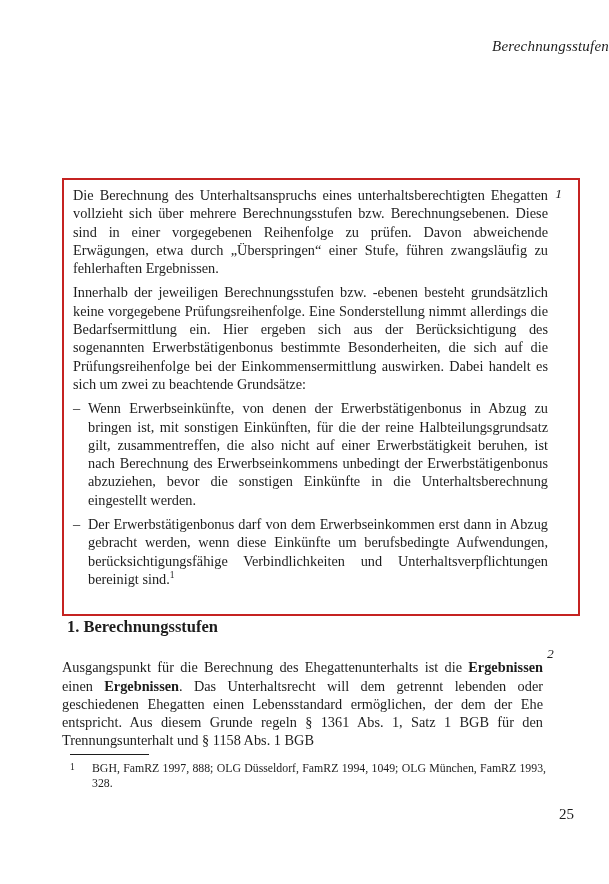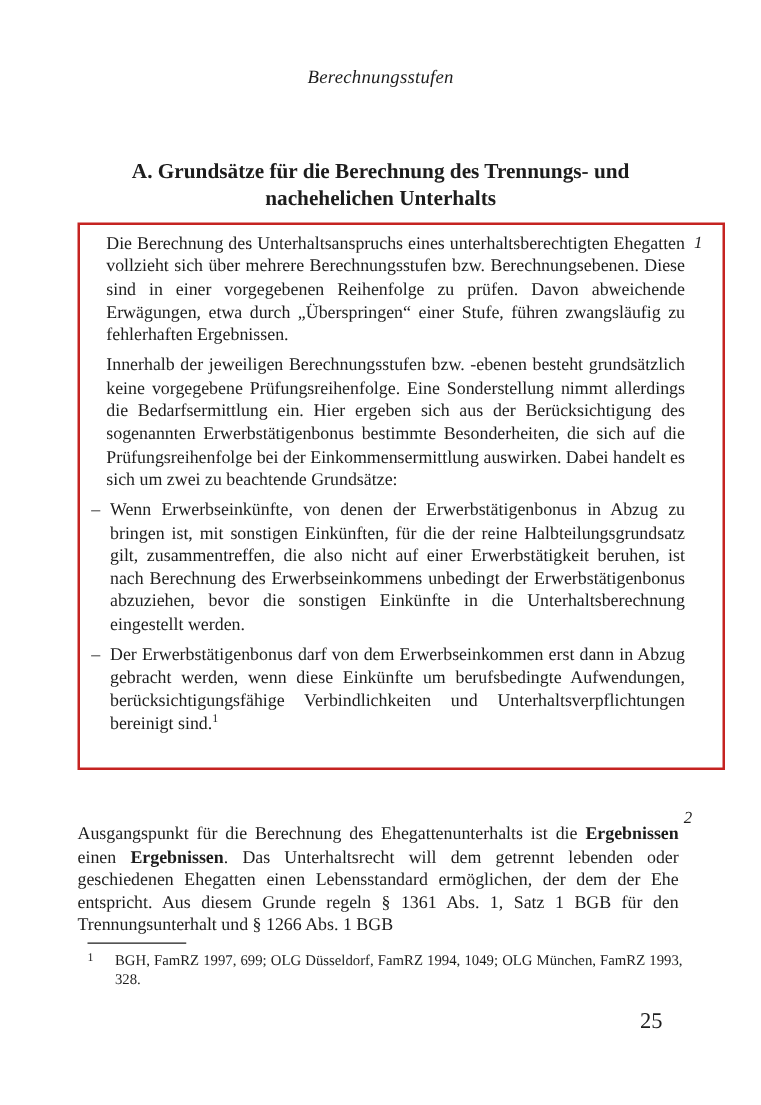--- a/index.html
+++ b/index.html
@@ -8,25 +8,24 @@
     width: 609px;
     height: 884px;
     background: #ffffff;
     color: #1d1d1d;
     font-family: "Liberation Serif", "DejaVu Serif", serif;
     overflow: hidden;
   }
   .running-head {
     position: absolute;
     top: 38px; left: 0; width: 100%;
-    text-align: center;
+    text-align: right;
     font-style: italic;
     font-size: 15px;
     letter-spacing: 0.2px;
-    margin-top: 16px;
   }
   .chapter-heading {
     position: absolute;
     top: 126px; left: 61px; width: 487px;
     text-align: center;
     font-weight: 700;
     font-size: 17px;
     line-height: 22px;
   }
   .highlight-box {
@@ -38,21 +37,21 @@
     border: 2px solid #c52321;
     padding: 6px 30px 4px 9px;
   }
   .body-text {
     font-size: 14.3px;
     line-height: 18.3px;
     text-align: justify;
     hyphens: auto;
     -webkit-hyphens: auto;
   }
-  .hl-para { margin: 0 0 6px 12px; }
+  .hl-para { margin: 0 0 6px 0; }
   .bullet { display: flex; margin: 0 0 6px 0; }
   .bullet:last-child { margin-bottom: 0; }
   .bullet-marker { flex: none; width: 15px; }
   .bullet-text { flex: 1; text-align: justify; }
   .margin-num {
     font-style: italic;
     font-size: 13.5px;
     color: #1d1d1d;
   }
   .box-margin-num { position: absolute; top: 6px; right: 16px; }
@@ -78,62 +77,62 @@
     position: absolute;
     top: 761px; left: 70px; width: 476px;
     display: flex;
     font-size: 11.8px;
     line-height: 15px;
   }
   .footnote-marker { flex: none; width: 22px; font-size: 9.5px; position: relative; top: -1px; }
   .footnote-text { flex: 1; text-align: justify; }
   .page-number {
     position: absolute;
-    top: 806px; left: 512px; width: 30px;
-    text-align: left;
-    font-size: 18px;
+    top: 806px; left: 544px; width: 30px;
+    text-align: right;
+    font-size: 15px;
   }
 </style>
 </head>
 <body>
 
 <div class="page">
 
   <div class="running-head">Berechnungsstufen</div>
 
-  <div class="chapter-heading">A. Grundsätze für die Berechnung des Trennungs- und nachehelichen Unterhalts</div>
 
   <div class="highlight-box" style="border-color: rgb(197, 35, 33);">
     <span class="margin-num box-margin-num">1</span>
 
     <p class="body-text hl-para">Die Berechnung des Unterhaltsanspruchs eines unterhaltsberechtigten Ehegatten vollzieht sich über mehrere Berechnungsstufen bzw. Berechnungsebenen. Diese sind in einer vorgegebenen Reihenfolge zu prüfen. Davon abweichende Erwägungen, etwa durch „Überspringen“ einer Stufe, führen zwangsläufig zu fehlerhaften Ergebnissen.</p>
 
     <p class="body-text hl-para">Innerhalb der jeweiligen Berechnungsstufen bzw. -ebenen besteht grundsätzlich keine vorgegebene Prüfungsreihenfolge. Eine Sonderstellung nimmt allerdings die Bedarfsermittlung ein. Hier ergeben sich aus der Berücksichtigung des sogenannten Erwerbstätigenbonus bestimmte Besonderheiten, die sich auf die Prüfungsreihenfolge bei der Einkommensermittlung auswirken. Dabei handelt es sich um zwei zu beachtende Grundsätze:</p>
 
     <div class="body-text bullet">
       <span class="bullet-marker">–</span>
       <span class="bullet-text">Wenn Erwerbseinkünfte, von denen der Erwerbstätigenbonus in Abzug zu bringen ist, mit sonstigen Einkünften, für die der reine Halbteilungsgrundsatz gilt, zusammentreffen, die also nicht auf einer Erwerbstätigkeit beruhen, ist nach Berechnung des Erwerbseinkommens unbedingt der Erwerbstätigenbonus abzuziehen, bevor die sonstigen Einkünfte in die Unterhaltsberechnung eingestellt werden.</span>
     </div>
 
     <div class="body-text bullet">
       <span class="bullet-marker">–</span>
       <span class="bullet-text"><span>Der Erwerbstätigenbonus darf von dem Erwerbseinkommen erst dann in Abzug gebracht werden, wenn diese Einkünfte um berufsbedingte Aufwendungen, berücksichtigungsfähige Verbindlichkeiten und Unterhaltsverpflichtungen bereinigt sind.</span><sup class="fn-ref">1</sup></span>
     </div>
   </div>
 
+  <div class="section-heading">1. Berechnungsstufen</div>
 
   <span class="margin-num page-margin-num">2</span>
 
   <p class="body-text section-para"><span>Ausgangspunkt für die Berechnung des Ehegattenunterhalts ist die</span>
     <span class="bold">Ergebnissen</span>
     <span>einen</span>
-    <span class="bold">Ergebnissen</span><span>. Das Unterhaltsrecht will dem getrennt lebenden oder geschiedenen Ehegatten einen Lebensstandard ermöglichen, der dem der Ehe entspricht. Aus diesem Grunde regeln § 1361 Abs. 1, Satz 1 BGB für den Trennungsunterhalt und § 1266 Abs. 1 BGB</span></p>
+    <span class="bold">Ergebnissen</span><span>. Das Unterhaltsrecht will dem getrennt lebenden oder geschiedenen Ehegatten einen Lebensstandard ermöglichen, der dem der Ehe entspricht. Aus diesem Grunde regeln § 1361 Abs. 1, Satz 1 BGB für den Trennungsunterhalt und § 1158 Abs. 1 BGB</span></p>
 
   <div class="footnote-rule"></div>
 
   <div class="footnote">
     <span class="footnote-marker">1</span>
-    <span class="footnote-text">BGH, FamRZ 1997, 699; OLG Düsseldorf, FamRZ 1994, 1049; OLG München, FamRZ 1993, 328.</span>
+    <span class="footnote-text">BGH, FamRZ 1997, 888; OLG Düsseldorf, FamRZ 1994, 1049; OLG München, FamRZ 1993, 328.</span>
   </div>
 
   <div class="page-number">25</div>
 
 </div>
 
 </body></html>

